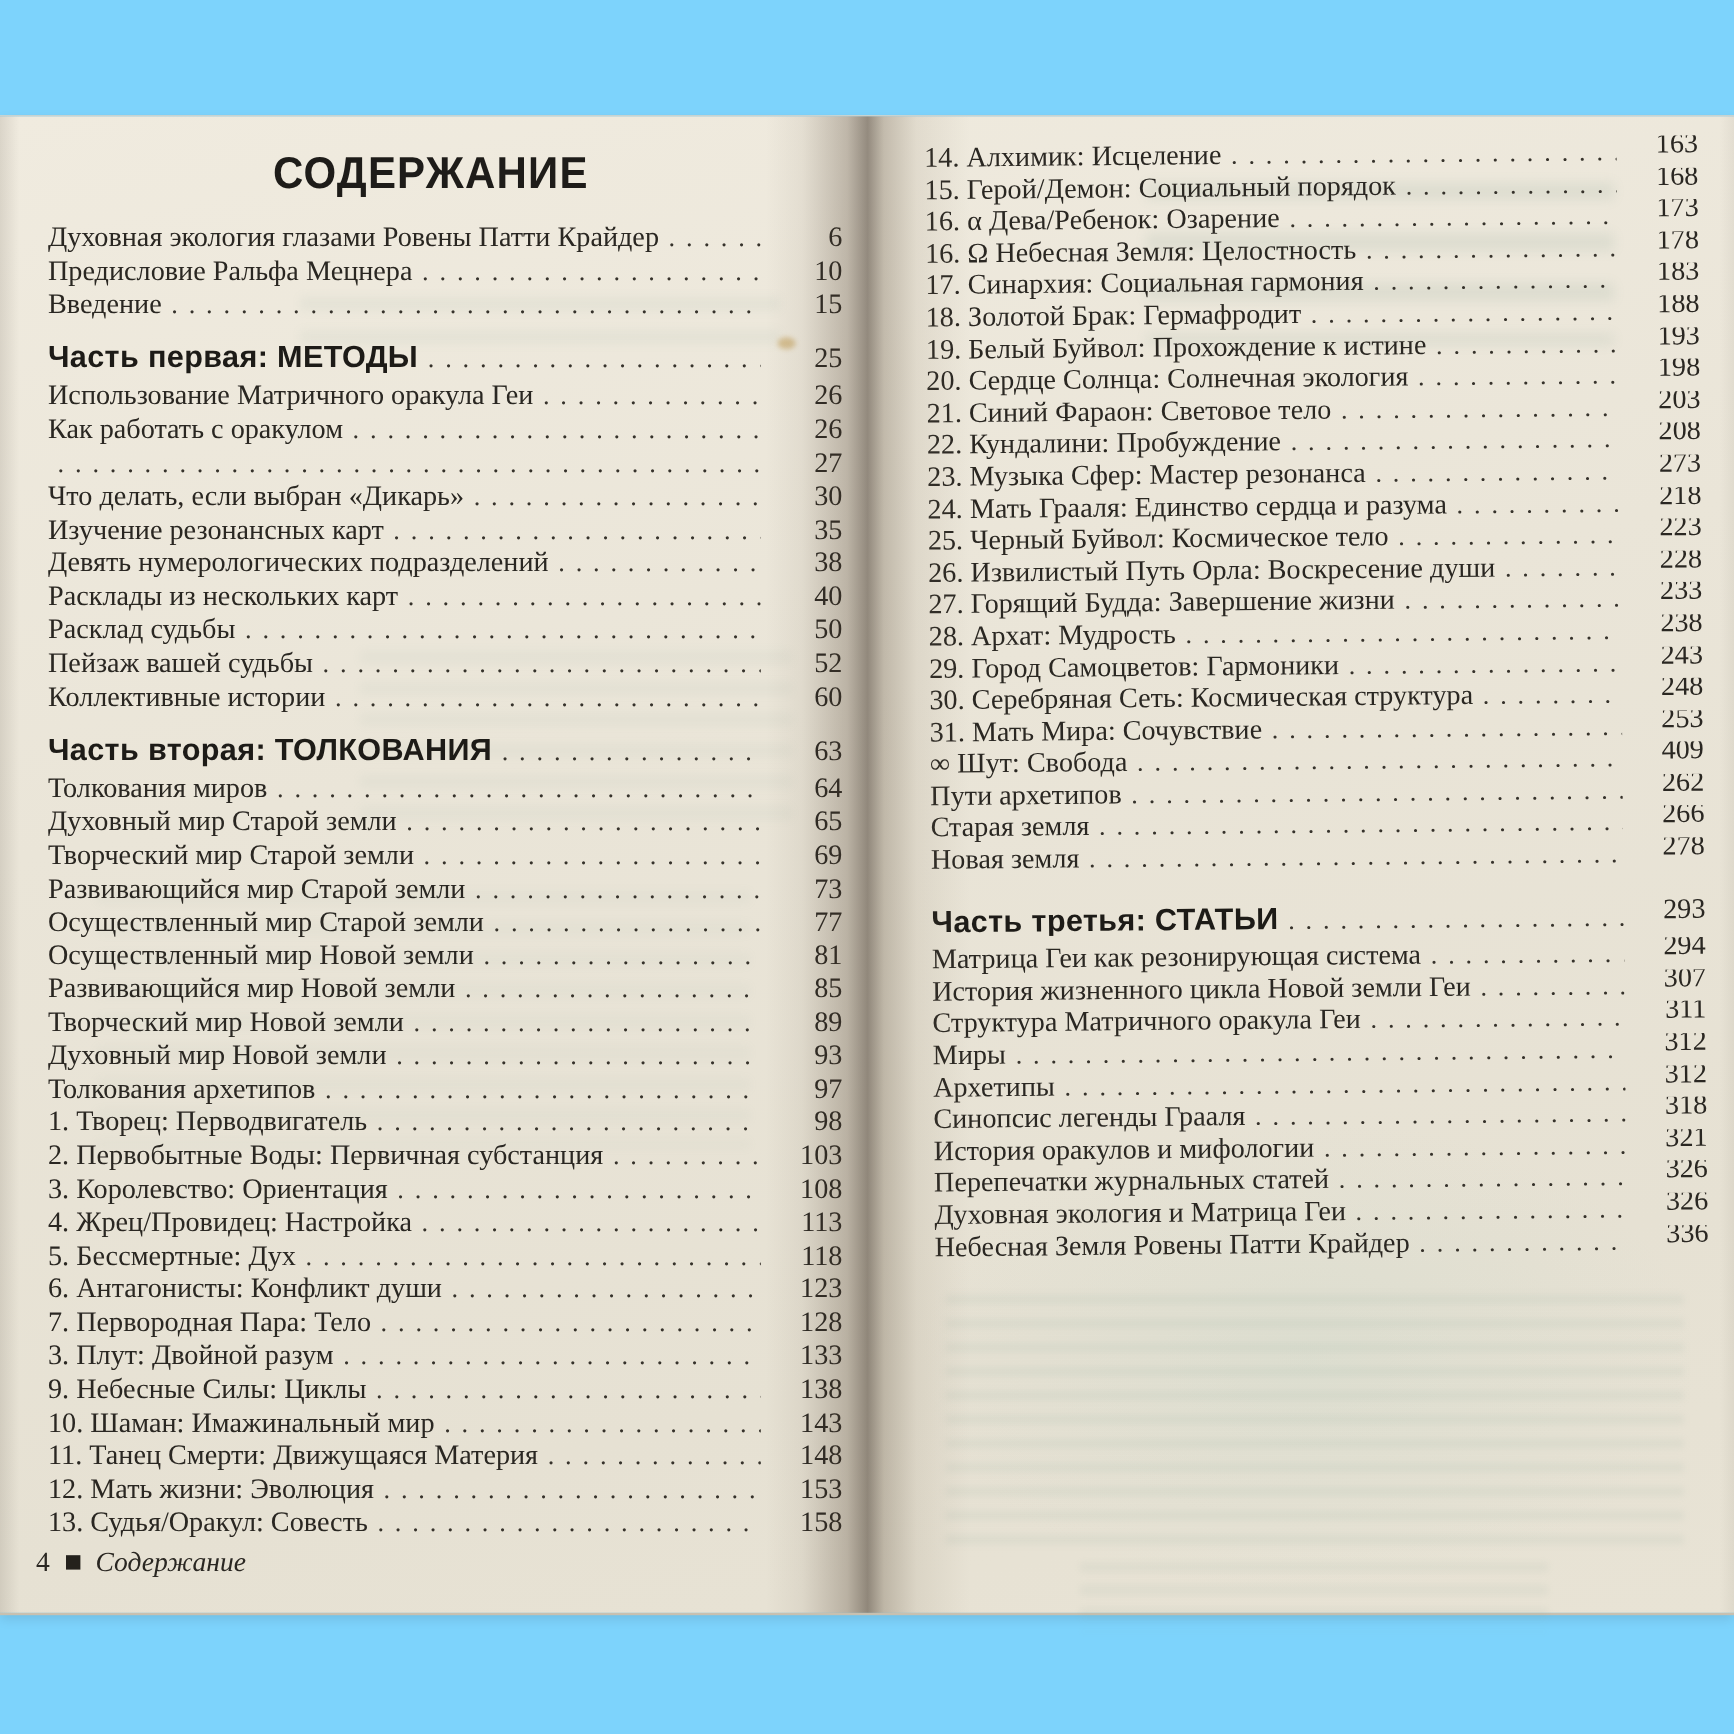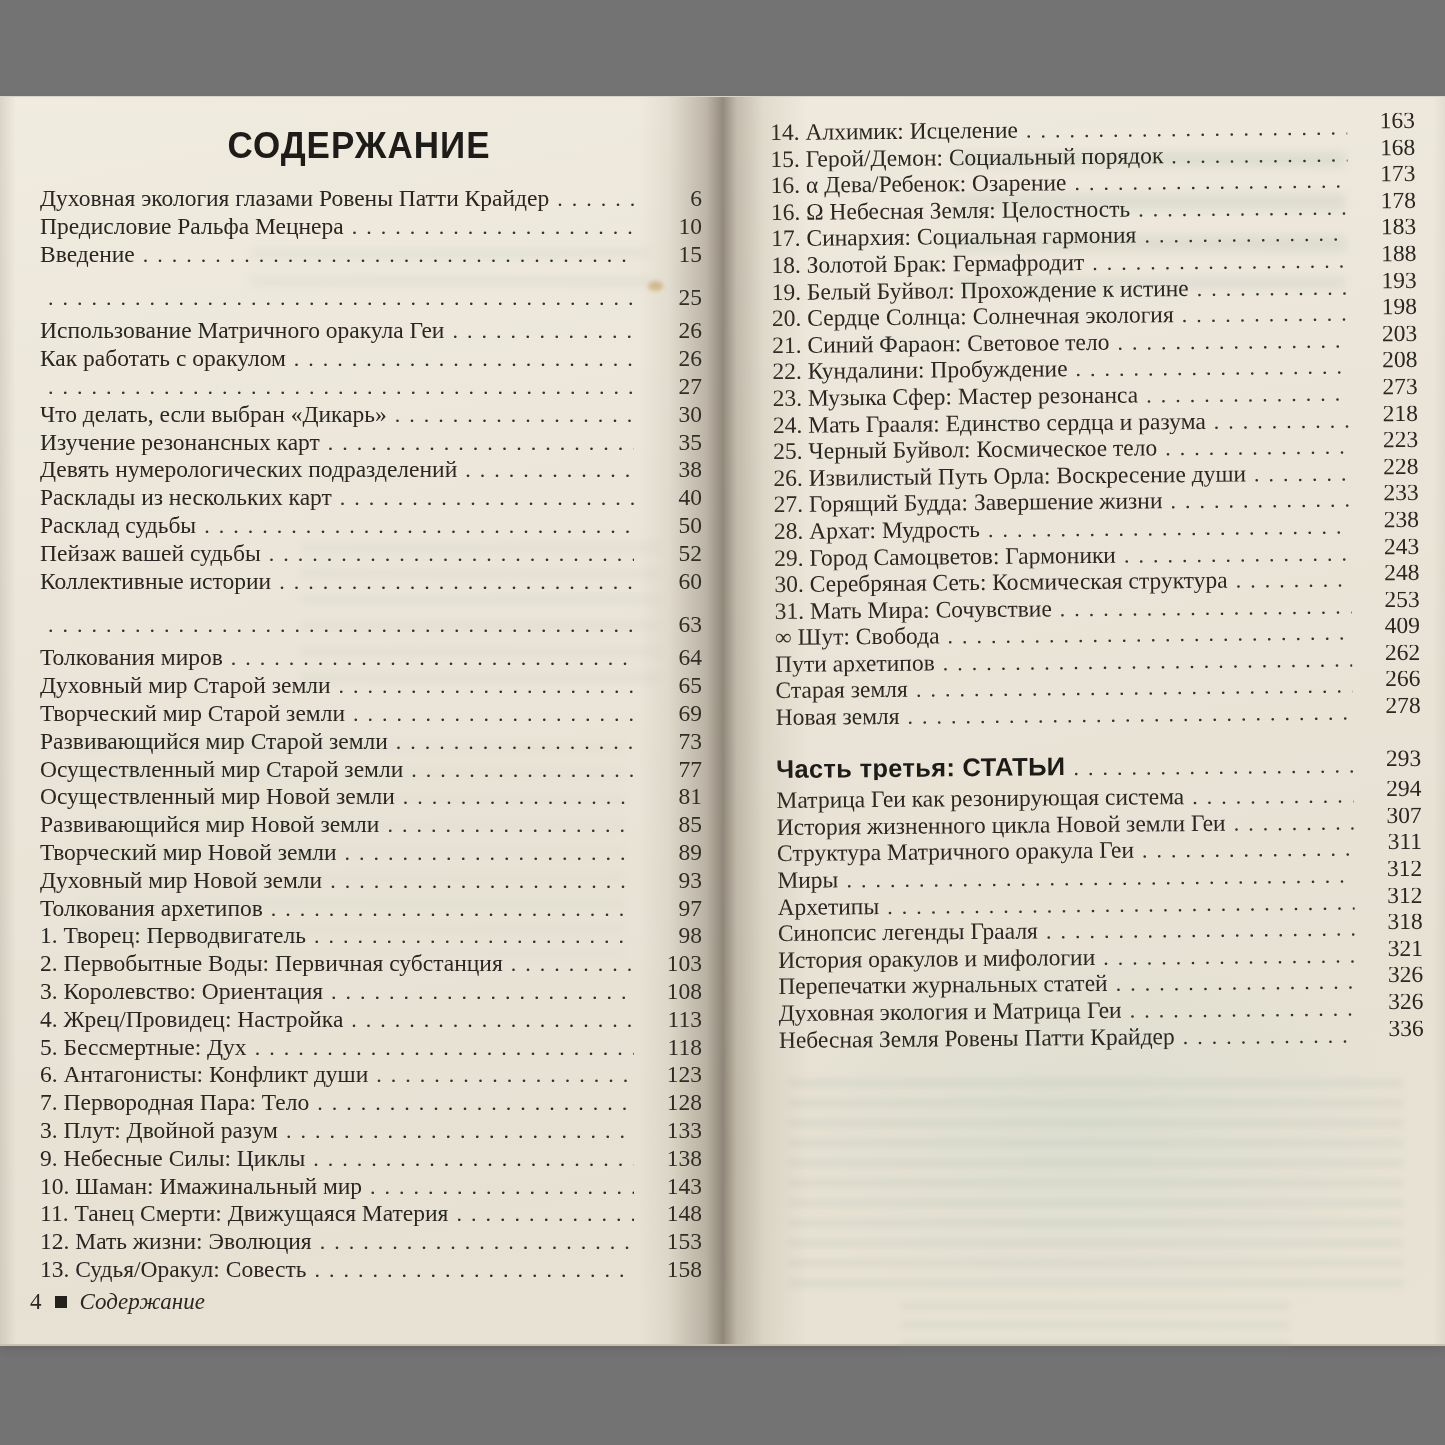--- a/index.html
+++ b/index.html
@@ -2,21 +2,21 @@
 <html><head>
 <meta charset="utf-8">
 <style>
   * { margin:0; padding:0; box-sizing:border-box; }
   html,body { width:1445px; height:1445px; }
   body {
     background:#ffffff;
     font-family:"Liberation Serif","DejaVu Serif",serif;
     position:relative; overflow:hidden;
   }
-  .photo { position:absolute; inset:0; background:#737373; }
+  .photo { position:absolute; inset:0; background:#7dd3fc; }
 
   
   .spread {
     position:absolute; left:0; top:96px; width:1445px; height:1250px;
     background:linear-gradient(168deg,#f0ebdf 0%, #eae5d8 40%, #e6e1d3 78%, #e8e3d5 100%);
     border-top:1px solid #d9d3c6;
     border-bottom:2px solid #c8c0b0;
     box-shadow:0 4px 9px rgba(0,0,0,0.10);
   }
   .edge-left  { position:absolute; left:0; top:0; bottom:0; width:16px;
@@ -113,20 +113,21 @@
             <span class="lbl">Предисловие Ральфа Мецнера</span>
             <span class="dots">........................................................................................................................</span>
             <span class="num">10</span>
           </div>
           <div class="row">
             <span class="lbl">Введение</span>
             <span class="dots">........................................................................................................................</span>
             <span class="num">15</span>
           </div>
           <div class="row heading">
+            <span class="lbl">Часть первая: МЕТОДЫ</span>
             <span class="dots">........................................................................................................................</span>
             <span class="num">25</span>
           </div>
           <div class="row">
             <span class="lbl">Использование Матричного оракула Геи</span>
             <span class="dots">........................................................................................................................</span>
             <span class="num">26</span>
           </div>
           <div class="row">
             <span class="lbl">Как работать с оракулом</span>
@@ -166,20 +167,21 @@
             <span class="lbl">Пейзаж вашей судьбы</span>
             <span class="dots">........................................................................................................................</span>
             <span class="num">52</span>
           </div>
           <div class="row">
             <span class="lbl">Коллективные истории</span>
             <span class="dots">........................................................................................................................</span>
             <span class="num">60</span>
           </div>
           <div class="row heading">
+            <span class="lbl">Часть вторая: ТОЛКОВАНИЯ</span>
             <span class="dots">........................................................................................................................</span>
             <span class="num">63</span>
           </div>
           <div class="row">
             <span class="lbl">Толкования миров</span>
             <span class="dots">........................................................................................................................</span>
             <span class="num">64</span>
           </div>
           <div class="row">
             <span class="lbl">Духовный мир Старой земли</span>

